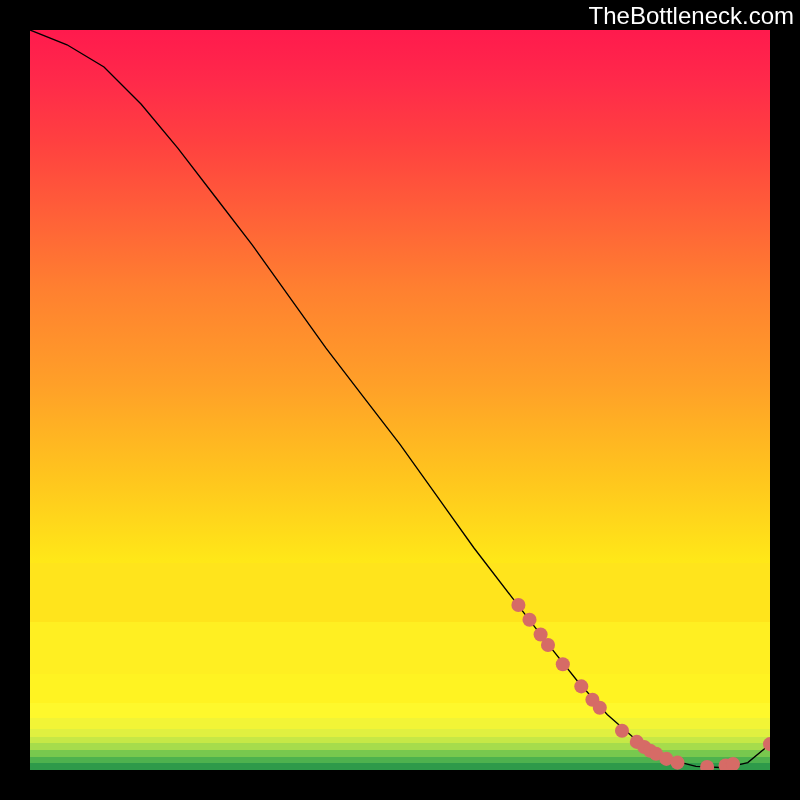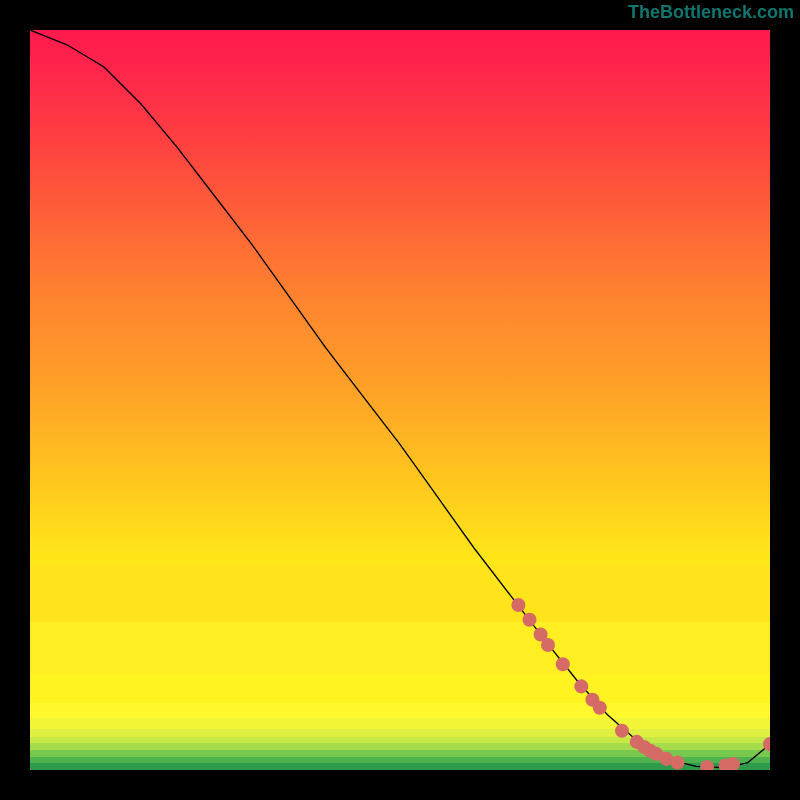--- a/index.html
+++ b/index.html
@@ -8,23 +8,23 @@
     height: 800px;
     background: #000;
     position: relative;
     overflow: hidden;
     font-family: Arial, Helvetica, sans-serif;
   }
   .watermark {
     position: absolute;
     top: 2px;
     right: 6px;
-    color: #0f766e;
-    font-size: 18px;
-    font-weight: 700;
+    color: #ffffff;
+    font-size: 24px;
+    font-weight: 400;
     letter-spacing: 0px;
   }
   .plot-area {
     position: absolute;
     left: 30px;
     top: 30px;
     width: 740px;
     height: 740px;
   }
   .gradient-bg {

